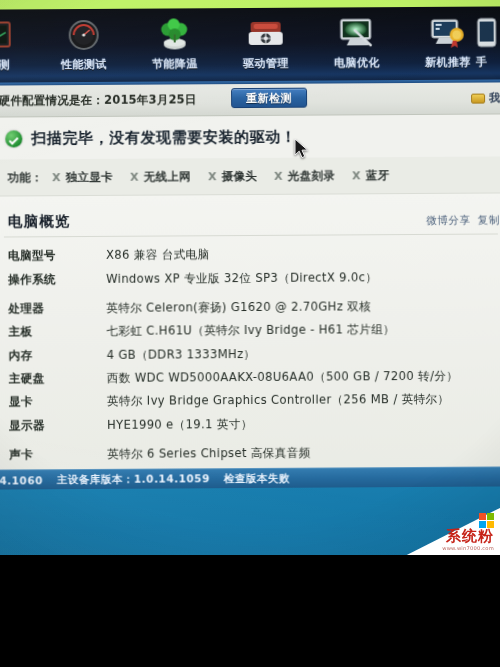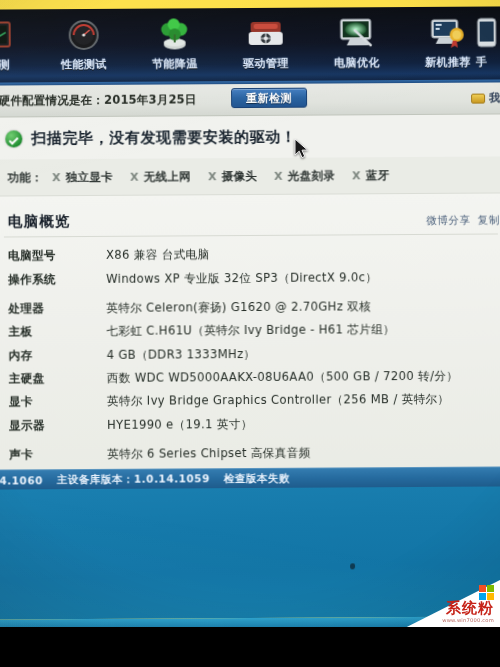--- a/index.html
+++ b/index.html
@@ -5,23 +5,23 @@
   * { box-sizing: border-box; margin: 0; padding: 0; }
   html, body {
     width: 500px; height: 667px;
     overflow: hidden;
     background: #000;
     font-family: "DejaVu Sans", "Liberation Sans", sans-serif;
   }
 
   #photo {
     position: relative;
-    width: 500px; height: 627px;
+    width: 500px; height: 555px;
     overflow: hidden;
-    background: #fde047;
+    background: #bef264;
   }
 
   
   #vignette {
     position: absolute; inset: 0; z-index: 60; pointer-events: none;
     background:
       radial-gradient(ellipse 120% 95% at 50% 45%,
         rgba(0,0,0,0) 52%, rgba(0,0,0,0.16) 82%, rgba(0,0,0,0.4) 100%);
   }
   #glare {

